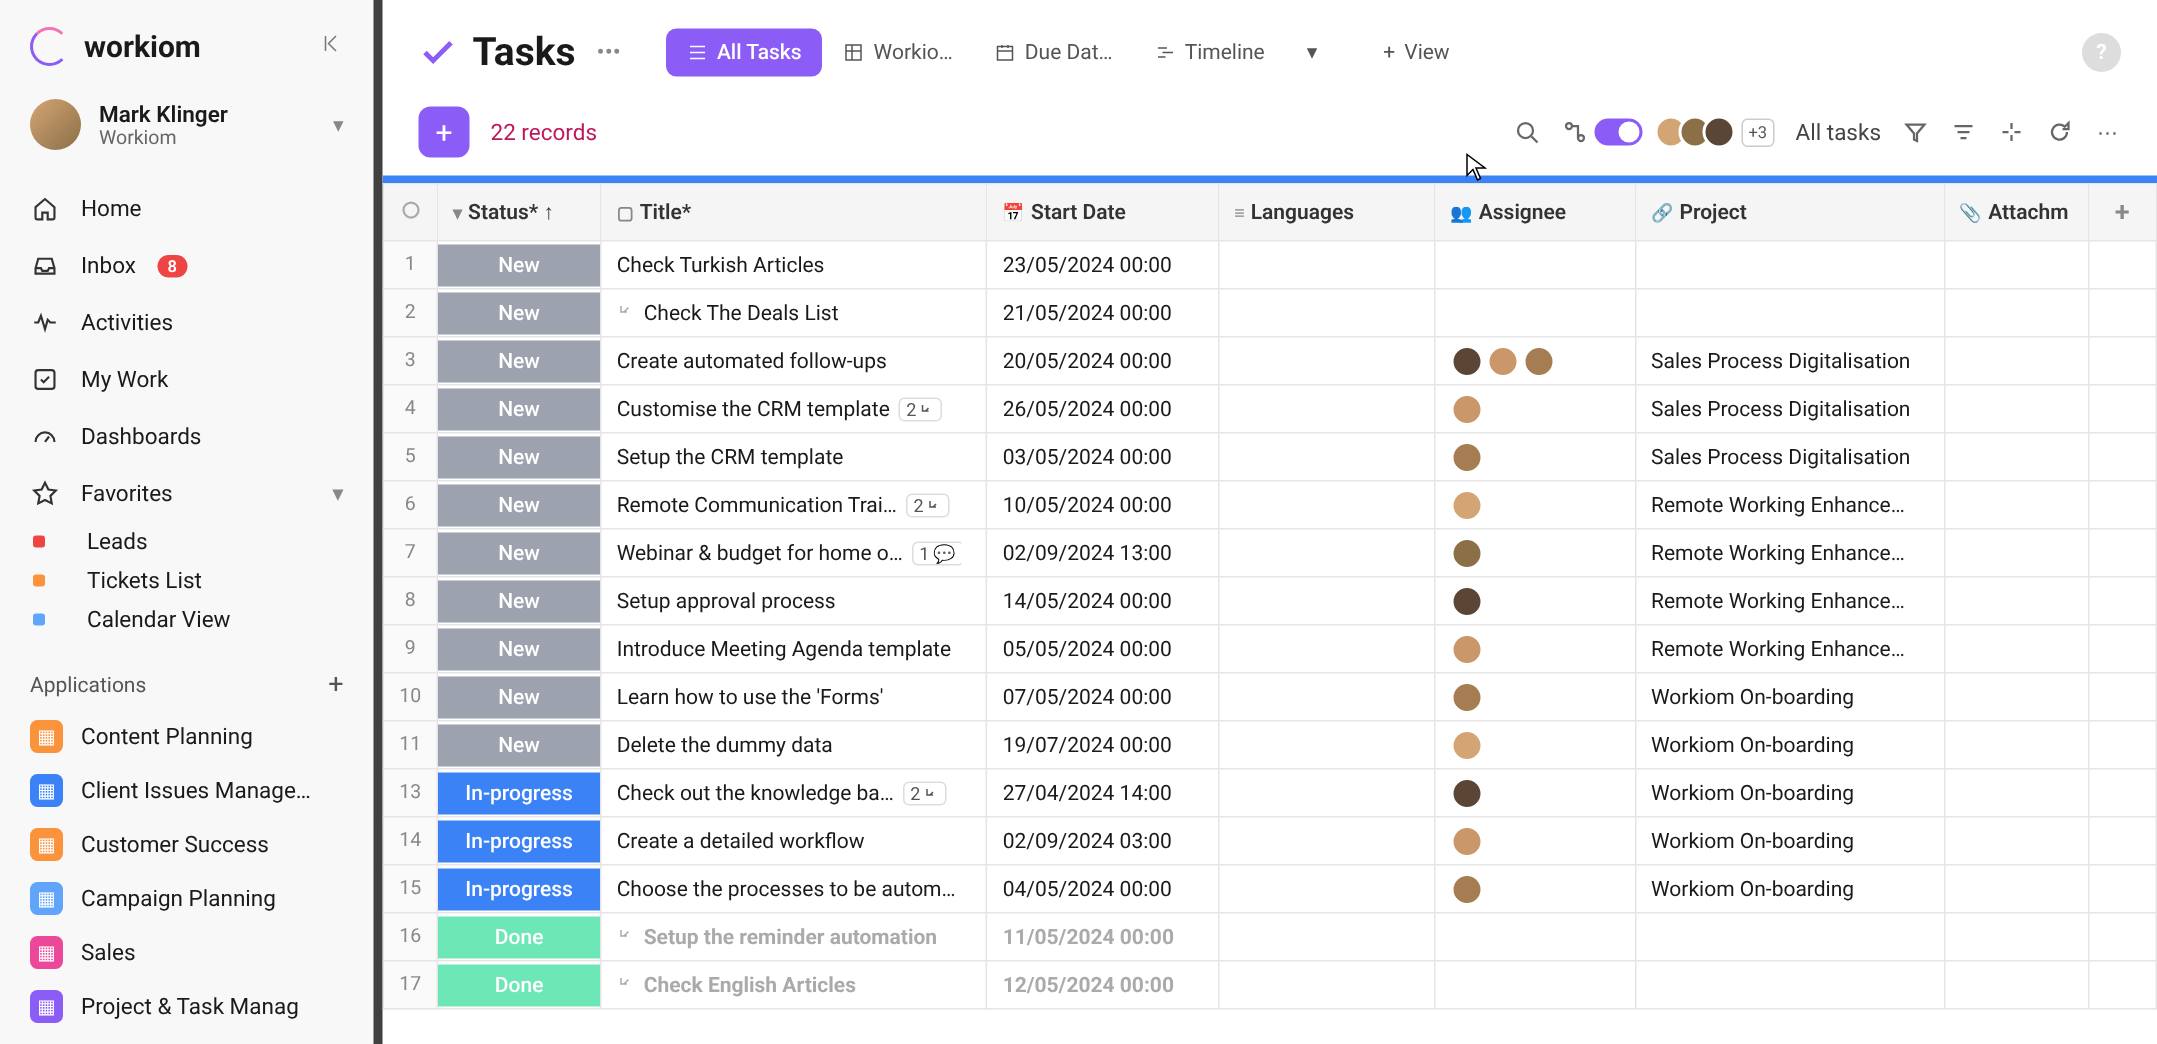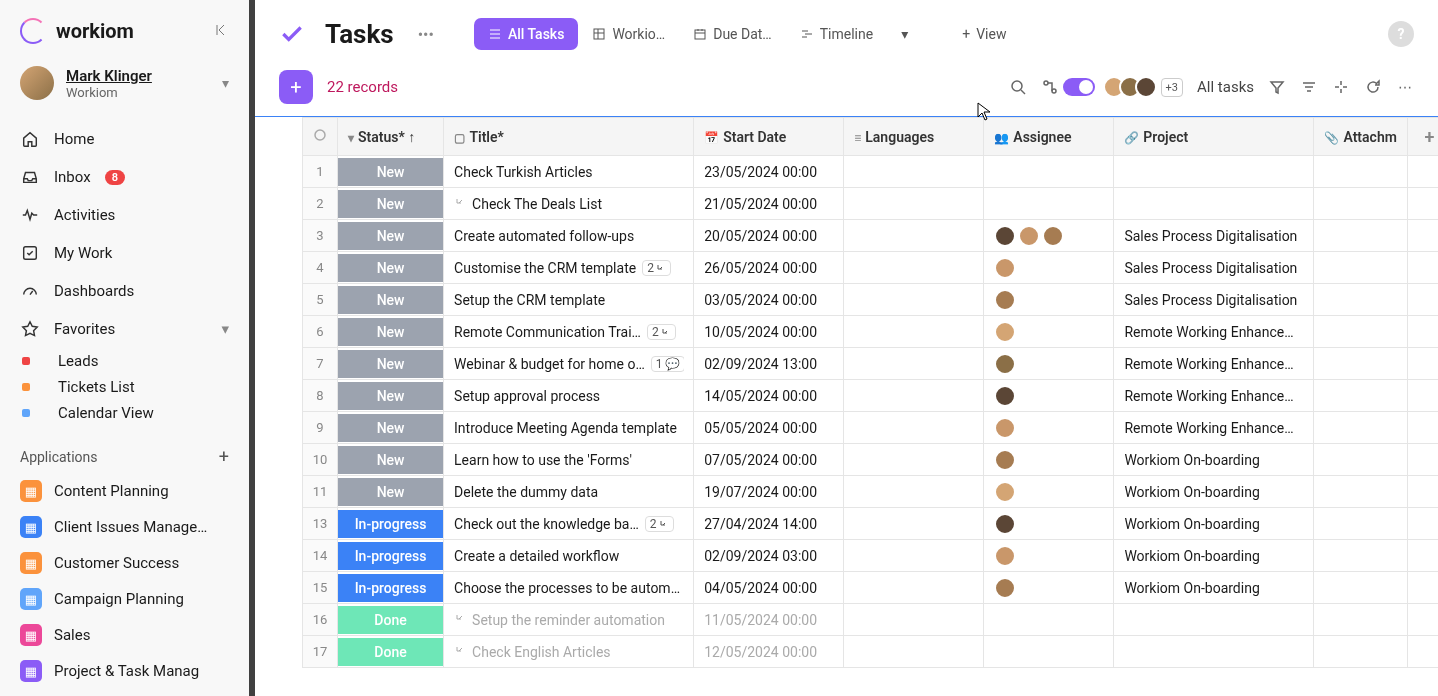--- a/index.html
+++ b/index.html
@@ -6,75 +6,75 @@
 body { font-family: -apple-system, BlinkMacSystemFont, "Segoe UI", Roboto, sans-serif; font-size: 14px; color: #1a1a1a; background: #fff; overflow: hidden; }
 .app { display: flex; height: 696px; width: 1438px; }
 .sidebar { width: 255px; background: #f8f8f8; border-right: 6px solid #404040; display: flex; flex-direction: column; overflow-y: auto; }
 .logo-row { display: flex; align-items: center; padding: 18px 20px 10px; gap: 10px; }
 .logo-swirl { width: 26px; height: 26px; border: 2.5px solid #8b5cf6; border-radius: 50%; border-top-color: #f472b6; border-right-color: transparent; position: relative; }
 .logo-text { font-size: 20px; font-weight: 700; }
 .collapse-icon { margin-left: auto; color: #777; cursor: pointer; }
 .user-row { display: flex; align-items: center; padding: 12px 20px; gap: 12px; }
 .avatar { width: 34px; height: 34px; border-radius: 50%; background: linear-gradient(135deg,#d4a574,#8b6f47); }
 .avatar.xs { width: 22px; height: 22px; border:2px solid #fff; margin-left:-6px;}
-.user-name { font-weight: 600; font-size: 15px; text-decoration: underline; }
+.user-name { font-weight: 600; font-size: 15px; }
 .user-sub { font-size: 13px; color: #666; }
 .chev { margin-left: auto; color: #888; }
 .nav { padding: 8px 0; }
 .nav-item { display: flex; align-items: center; padding: 9px 20px; gap: 14px; cursor: pointer; font-size: 15px; }
 .nav-item .nicon { width: 20px; height: 20px; display: flex; align-items: center; justify-content: center; color: #333; }
 .badge { background: #ef4444; color: #fff; font-size: 11px; font-weight: 600; padding: 1px 7px; border-radius: 10px; }
 .fav-sub { padding: 4px 0 4px 50px; display:flex; align-items:center; gap:14px; font-size:15px; cursor:pointer;}
 .fav-dot { width:8px;height:8px;border-radius:2px; margin-left:-28px; margin-right:14px;}
 .section-h { padding: 12px 20px 6px; font-size: 14px; color: #555; display:flex; align-items:center; }
 .section-h .plus { margin-left:auto; color:#555; font-size:18px; cursor:pointer;}
 .app-item { display:flex; align-items:center; padding:7px 20px; gap:12px; font-size:15px; cursor:pointer; }
 .app-icon { width:22px; height:22px; border-radius:5px; display:flex;align-items:center;justify-content:center; color:#fff; font-size:13px;}
 .main { flex:1; display:flex; flex-direction:column; overflow:hidden; position:relative;}
-.topbar { display:flex; align-items:center; padding:18px 24px 10px; gap:20px; }
+.topbar { display:flex; align-items:center; padding:18px 24px 10px; gap:10px; }
 .check-ic { width:26px; height:26px; color:#8b5cf6; }
 .page-title { font-size:26px; font-weight:700; margin-right:4px;}
 .dots { color:#888; cursor:pointer; font-size:16px;}
 .views { display:flex; align-items:center; gap:0; margin-left:20px;}
 .view-btn { display:flex; align-items:center; gap:6px; padding:8px 14px; font-size:14px; color:#555; cursor:pointer; border-radius:7px;}
 .view-btn.active { background:#8b5cf6; color:#fff; font-weight:500;}
 .view-btn .vicon { width:14px;height:14px;}
 .add-view { margin-left:20px; display:flex; align-items:center; gap:6px; color:#555; cursor:pointer;}
 .help-ic { margin-left:auto; width:26px;height:26px; border-radius:50%; background:#ddd; color:#fff; display:flex;align-items:center;justify-content:center; font-weight:700; cursor:pointer;}
 .toolbar { display:flex; align-items:center; padding:10px 24px 12px; gap:14px;}
 .add-btn { width:34px; height:34px; border-radius:8px; background:#8b5cf6; color:#fff; display:flex;align-items:center;justify-content:center; font-size:20px; cursor:pointer;}
 .rec-count { color:#be185d; font-size:15px;}
 .tool-right { margin-left:auto; display:flex; align-items:center; gap:14px;}
 .ticon { color:#666; cursor:pointer; width:18px;height:18px; display:flex;align-items:center;justify-content:center;}
 .toggle { width:32px;height:18px;background:#8b5cf6;border-radius:10px;position:relative;}
 .toggle::after{content:"";position:absolute;right:2px;top:2px;width:14px;height:14px;background:#fff;border-radius:50%;}
 .avrow { display:flex; align-items:center;}
 .avmore { font-size:11px; border:1px solid #ccc; border-radius:4px; padding:2px 4px; margin-left:4px; cursor:pointer;color:#555;}
 .alltasks { font-size:15px; color:#444; cursor:pointer;}
-.table-wrap { flex:1; overflow:auto; border-top:1px solid #3b82f6;padding-left:47px;}
+.table-wrap { flex:1; overflow:auto; border-top:5px solid #3b82f6;}
 table { border-collapse:collapse; width:100%; min-width:1150px;}
 th, td { border:1px solid #e5e5e5; text-align:left; font-size:14px; }
 th { background:#f5f5f5; padding:8px 10px; font-weight:600; color:#333; position:sticky; top:0; white-space:nowrap;}
 th .hicon { color:#888; margin-right:4px; font-size:12px;}
 td { padding:0; height:32px; }
 .rownum { width:34px; text-align:center; color:#888; background:#fafafa; font-size:13px;}
 .cbcell { width:34px; text-align:center;}
 .status-pill { display:block; text-align:center; color:#fff; font-weight:500; font-size:14px; padding:6px 0; margin:0;}
 .st-new { background:#9ca3af; }
 .st-prog { background:#3b82f6; }
 .st-done { background:#6ee7b7;text-align:center; }
 .title-cell { padding:6px 10px; display:flex; align-items:center; gap:6px; white-space:nowrap; overflow:hidden; text-overflow:ellipsis; max-width:240px;}
 .link-ic { color:#aaa; font-size:12px;}
 .subcount { border:1px solid #ddd; border-radius:4px; font-size:12px; padding:0 4px; display:inline-flex; gap:2px; align-items:center; color:#555;}
 .date-cell { padding:6px 10px; white-space:nowrap;}
 .proj-cell { padding:6px 10px; white-space:nowrap; overflow:hidden; text-overflow:ellipsis; max-width:190px;}
 .assignee-cell { padding:4px 10px; display:flex; gap:2px;}
 .aav { width:22px; height:22px; border-radius:50%; border:2px solid #fff; }
 .addcol { width:44px; text-align:center; color:#888; cursor:pointer; font-size:18px;}
-.muted { color:#aaa; }
+.muted { color:#aaa;font-weight:bold; }
 .cursor { position:absolute; left:722px; top:102px; pointer-events:none;}
 </style>
 </head>
 <body>
 
 <div class="app">
   <div class="sidebar">
     <div class="logo-row">
       <div class="logo-swirl"></div>
       <div class="logo-text">workiom</div>

